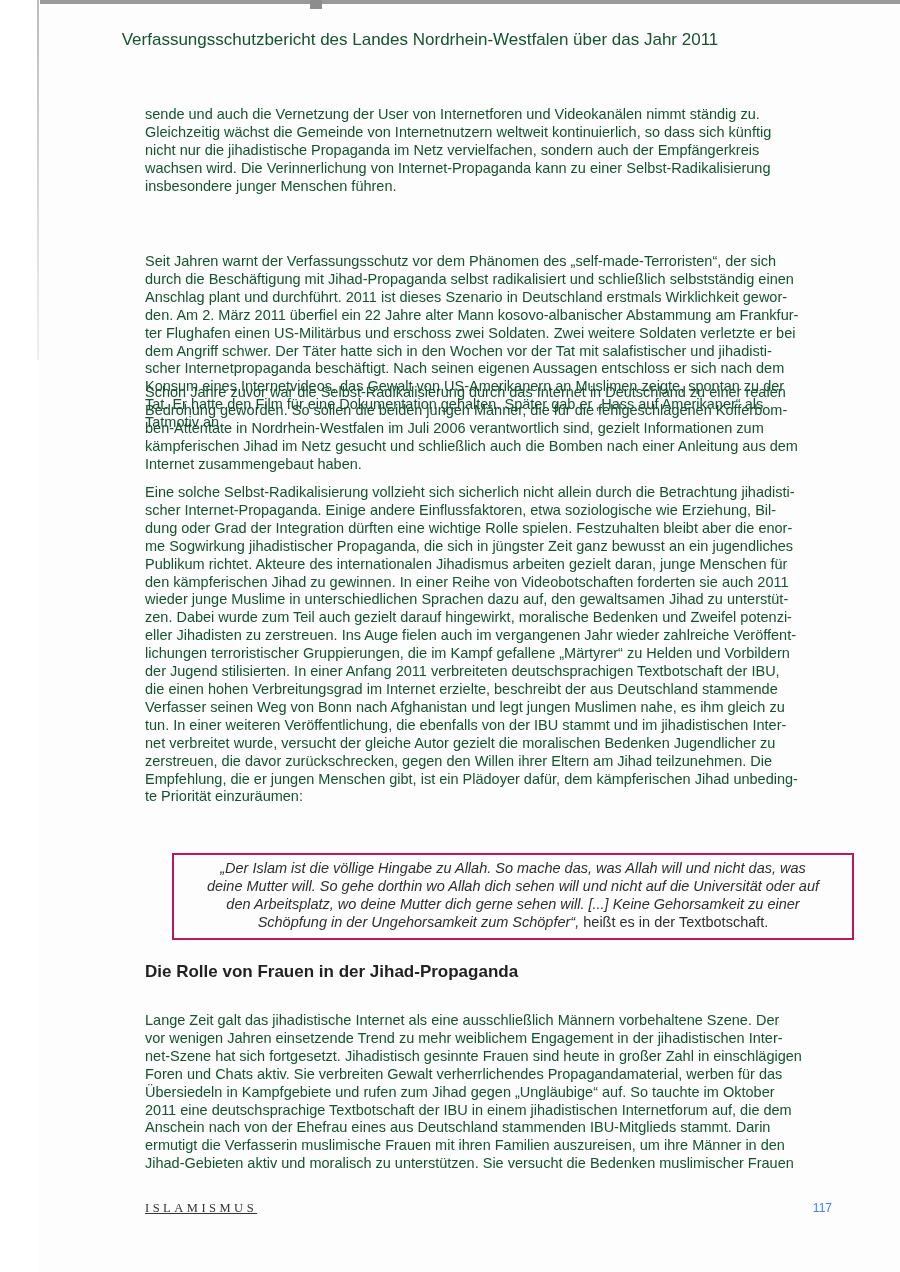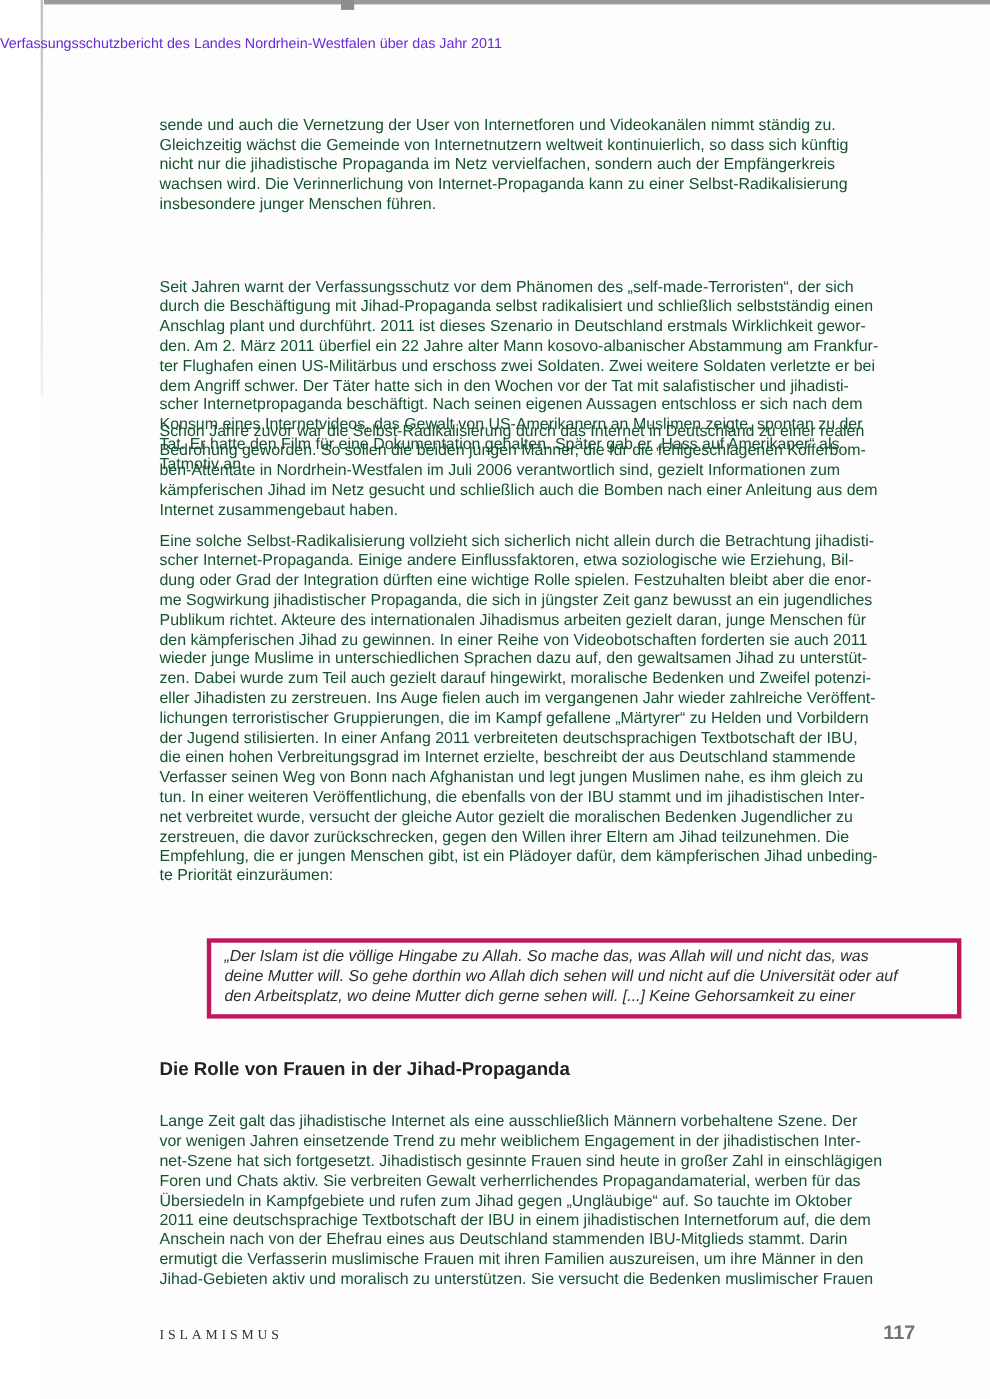--- a/index.html
+++ b/index.html
@@ -38,48 +38,49 @@
   }
   #scan-left-line {
     position: absolute;
     left: 37px; top: 0;
     width: 2px; height: 360px;
     background: linear-gradient(#bdbdbd, #efefef);
   }
   .hdr {
     position: absolute;
     left: 0; right: 60px; top: 32px;
-    text-align: left;
-    font-size: 13px;
+    text-align: center;
+    font-size: 17px;
     line-height: 16px;
-    color: #6d28d9;
+    color: #14532d;
   }
   .para {
     position: absolute;
     left: 145px;
     width: 716px;
     font-size: 14.5px;
     line-height: 17.9px;
     white-space: pre-line;
     color: #14532d;
   }
   #p1 { top: 106px; }
   #p2 { top: 213px; margin-top: 40px; }
   #p3 { top: 384px; }
   #p4 { top: 484px; }
   #p5 { top: 1012px; }
   #quote-box {
     position: absolute;
-    left: 188px; top: 853px;
+    left: 172px; top: 853px;
     width: 654px;
-    border: 4px solid #be185d;
+    border: 2px solid #be185d;
     padding: 5px 12px 6px 12px;
     font-size: 14.5px;
     line-height: 17.9px;
     background: transparent;
+    text-align: center;
   }
   #quote-box .q-italic { font-style: italic; white-space: pre-line; }
   #quote-last { white-space: normal; }
   #quote-last .q-i { font-style: italic; }
   #quote-last .q-r { font-style: normal; }
   #section-heading {
     position: absolute;
     left: 145px; top: 962px;
     font-size: 17px;
     font-weight: bold;
@@ -90,25 +91,25 @@
     left: 145px; right: 68px; top: 1201px;
     display: flex;
     justify-content: space-between;
     align-items: baseline;
   }
   .footer-section {
     font-family: "Liberation Serif", serif;
     font-size: 12.5px;
     letter-spacing: 3.5px;
     color: #333;
+    text-decoration: underline;
   }
   .footer-page {
-    font-size: 18px;
-    color: #737373;
-    font-weight: bold;
+    font-size: 12px;
+    color: #3b82f6;
   }
 </style>
 </head>
 <body>
 
 <div id="page">
 
   <div id="scan-area"></div>
   <div id="scan-top-line"></div>
   <div id="scan-top-notch"></div>
@@ -155,20 +156,23 @@
 tun. In einer weiteren Veröffentlichung, die ebenfalls von der IBU stammt und im jihadistischen Inter-
 net verbreitet wurde, versucht der gleiche Autor gezielt die moralischen Bedenken Jugendlicher zu
 zerstreuen, die davor zurückschrecken, gegen den Willen ihrer Eltern am Jihad teilzunehmen. Die
 Empfehlung, die er jungen Menschen gibt, ist ein Plädoyer dafür, dem kämpferischen Jihad unbeding-
 te Priorität einzuräumen:</div>
 
   <div id="quote-box">
     <div class="q-italic">„Der Islam ist die völlige Hingabe zu Allah. So mache das, was Allah will und nicht das, was
 deine Mutter will. So gehe dorthin wo Allah dich sehen will und nicht auf die Universität oder auf
 den Arbeitsplatz, wo deine Mutter dich gerne sehen will. [...] Keine Gehorsamkeit zu einer</div>
+    <div id="quote-last">
+      <span class="q-i">Schöpfung in der Ungehorsamkeit zum Schöpfer“,</span><span class="q-r"> heißt es in der Textbotschaft.</span>
+    </div>
   </div>
 
   <div id="section-heading">Die Rolle von Frauen in der Jihad-Propaganda</div>
 
   <div id="p5" class="para">Lange Zeit galt das jihadistische Internet als eine ausschließlich Männern vorbehaltene Szene. Der
 vor wenigen Jahren einsetzende Trend zu mehr weiblichem Engagement in der jihadistischen Inter-
 net-Szene hat sich fortgesetzt. Jihadistisch gesinnte Frauen sind heute in großer Zahl in einschlägigen
 Foren und Chats aktiv. Sie verbreiten Gewalt verherrlichendes Propagandamaterial, werben für das
 Übersiedeln in Kampfgebiete und rufen zum Jihad gegen „Ungläubige“ auf. So tauchte im Oktober
 2011 eine deutschsprachige Textbotschaft der IBU in einem jihadistischen Internetforum auf, die dem

